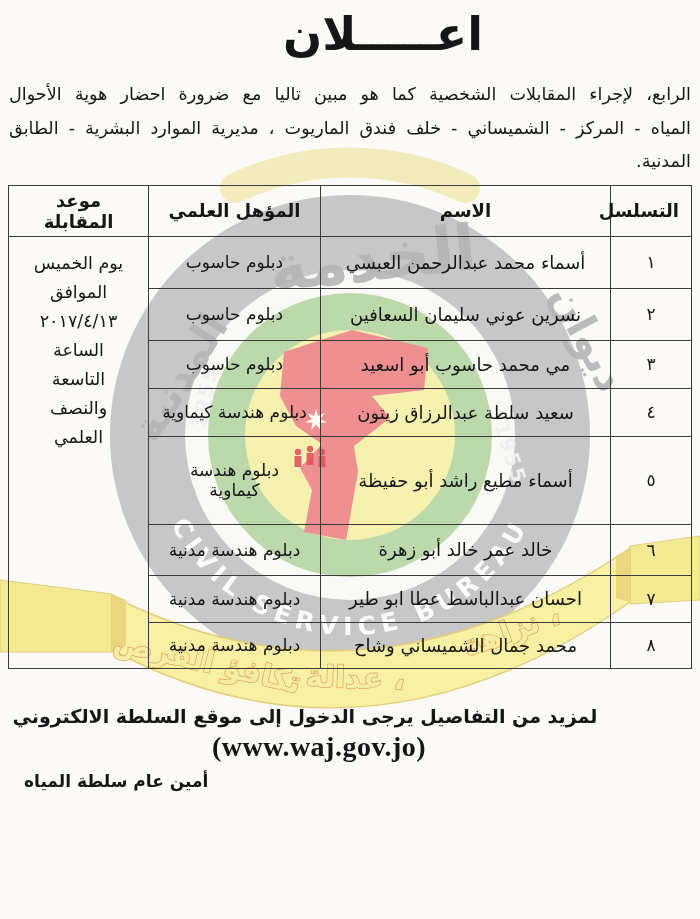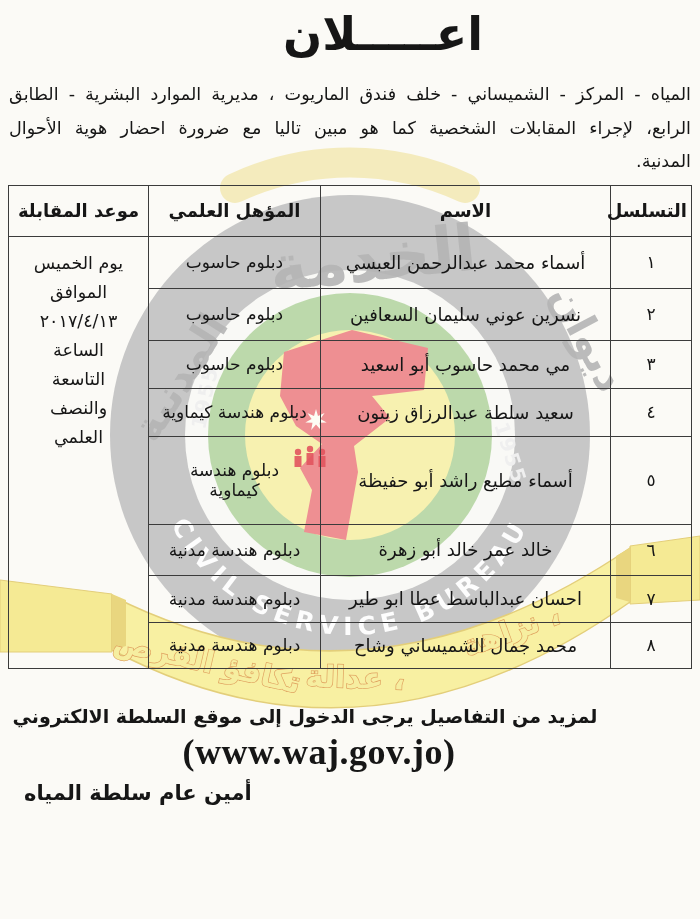--- a/index.html
+++ b/index.html
@@ -18,38 +18,38 @@
   .intro{direction:rtl;margin:14px 9px 0 9px;font-size:17.6px;line-height:33.5px;}
   .intro .jl{text-align:justify;text-align-last:justify;}
   .intro .ll{text-align:right;}
 
   table.tbl{
     direction:rtl;border-collapse:collapse;table-layout:fixed;
     width:683px;margin:6px 9px 0 8px;background:transparent;
   }
   .tbl th,.tbl td{
     border:1px solid #3b3b3b;text-align:center;vertical-align:middle;
-    padding:2px 4px;background:transparent;font-weight:normal;
+    padding:2px 12px;background:transparent;font-weight:normal;
   }
   .tbl th{font-size:18px;font-weight:bold;height:46px;}
   td.serial{font-size:17px;}
   td.name{font-size:18px;}
   td.qual{font-size:17px;}
   td.appt{vertical-align:top;padding-top:12px;font-size:17.5px;line-height:29px;}
   td.appt span{display:block;}
   tr.r1{height:52px}tr.r2{height:52px}tr.r3{height:48px}tr.r4{height:48px}
   tr.r5{height:88px}tr.r6{height:51px}tr.r7{height:47px}tr.r8{height:46px}
   .narrow{display:block;width:118px;margin:0 auto;}
 
   .footer{margin-top:36px;width:610px;text-align:center;direction:rtl;font-weight:bold;}
   .footer .d{font-size:19px;}
-  .website{margin-top:4px;direction:ltr;font-family:"Liberation Serif",serif;font-size:36px;letter-spacing:.5px;margin-left:28px;}
+  .website{margin-top:4px;direction:ltr;font-family:"Liberation Serif",serif;font-size:28px;letter-spacing:.5px;margin-left:28px;}
 
   .sig{direction:rtl;text-align:left;padding-left:24px;margin-top:8px;font-weight:bold;}
-  .sig .s1{font-size:21px;}
+  .sig .s1{font-size:17px;}
   .sig .s2{font-size:22px;margin-top:17px;}
 
   .calli{fill:#b5b5b5;font-weight:bold;opacity:.9;}
   .ringtxt{fill:#fdfdfd;font-weight:bold;letter-spacing:6px;font-size:25px;}
   .yeartxt{fill:#efefef;font-weight:bold;font-size:20px;letter-spacing:2px;}
   .motto{font-size:30px;font-weight:bold;fill:#f6eea0;stroke:#dfa05e;stroke-width:1.4px;paint-order:stroke;text-anchor:middle;}
 </style>
 </head>
 <body>
 
@@ -97,22 +97,22 @@
       <text class="motto" x="515" y="640" transform="rotate(-20 515 640)">نزاهة ،</text>
       <text class="motto" x="355" y="688" transform="rotate(2 355 688)">عدالة ،</text>
       <text class="motto" x="205" y="672" transform="rotate(13 205 672)">تكافؤ الفرص</text>
     </g>
   </svg>
 
   <div class="content">
     <h1 class="title">اعـــــلان</h1>
 
     <div class="intro">
+      <div class="jl">الرابع، لإجراء المقابلات الشخصية كما هو مبين تاليا مع ضرورة احضار هوية الأحوال</div>
       <div class="jl">المياه - المركز - الشميساني - خلف فندق الماريوت ، مديرية الموارد البشرية - الطابق</div>
-      <div class="jl">الرابع، لإجراء المقابلات الشخصية كما هو مبين تاليا مع ضرورة احضار هوية الأحوال</div>
       <div class="ll">المدنية.</div>
     </div>
 
     <table class="tbl">
       <colgroup>
           <col style="width:81px">
           <col style="width:290px">
           <col style="width:172px">
           <col style="width:140px">
         </colgroup>

